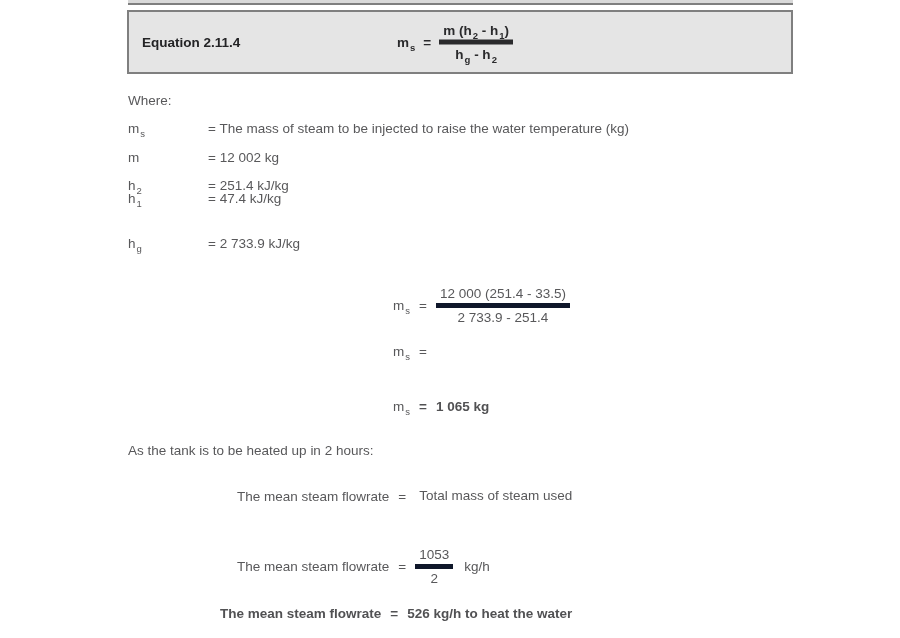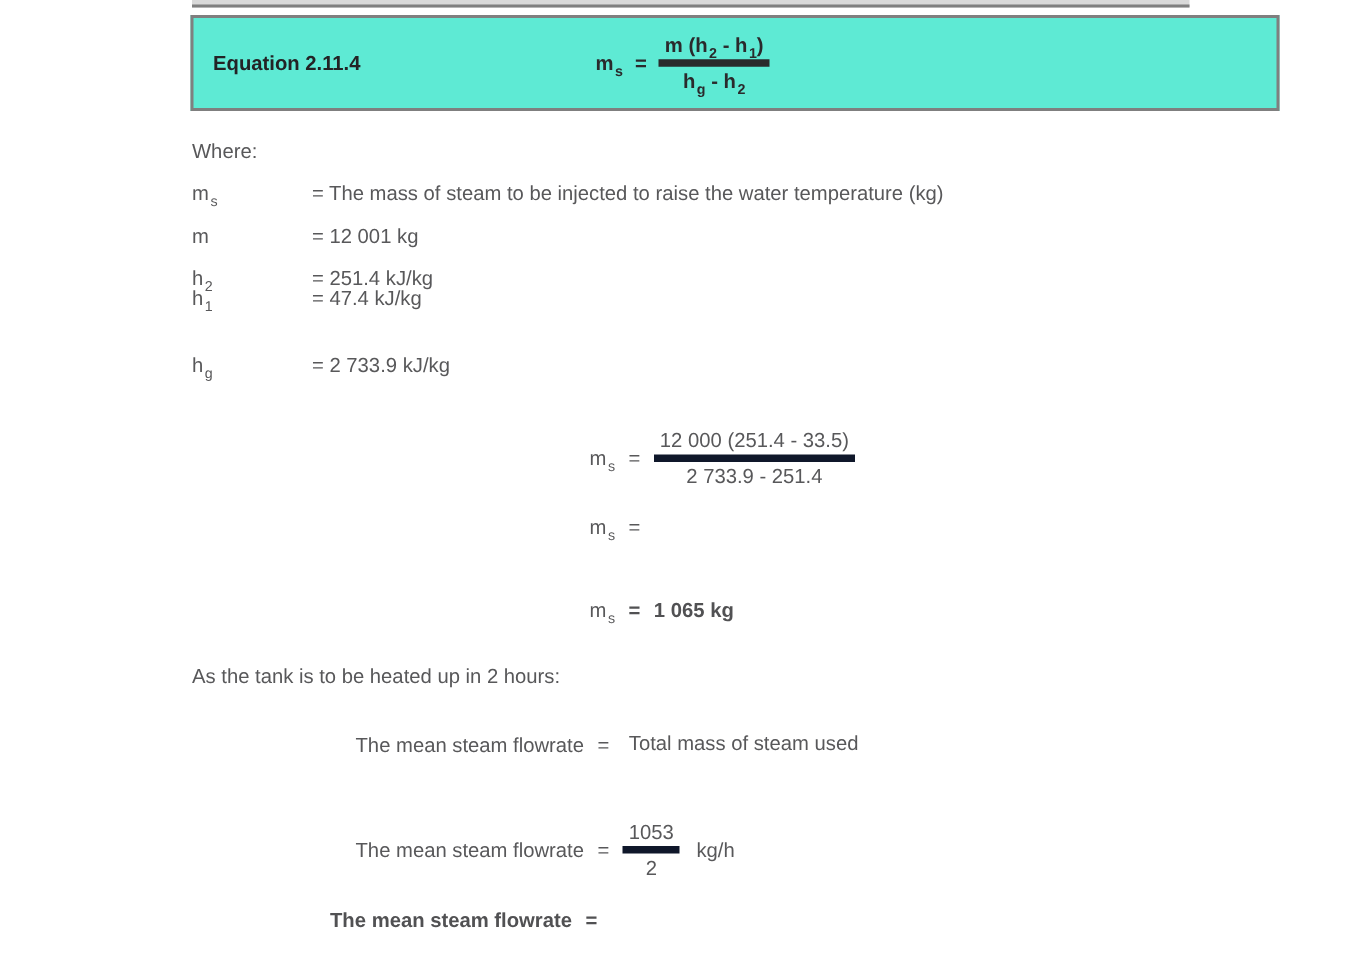--- a/index.html
+++ b/index.html
@@ -14,22 +14,22 @@
   .page { position: relative; width: 900px; height: 638px; background: #fff; }
 
   
   .top-strip {
     position: absolute; left: 128px; top: 0; width: 665px; height: 5px;
     background: #d9d9d9; border-bottom: 2px solid #7f7f7f;
   }
 
   
   .eq-box {
-    position: absolute; left: 127px; top: 10px; width: 726px; height: 64px;
-    background: #5eead4; border: 2px solid #7f7f7f;
+    position: absolute; left: 127px; top: 10px; width: 666px; height: 64px;
+    background: #e5e5e5; border: 2px solid #7f7f7f;
   }
   .eq-box-label {
     position: absolute; left: 13px; top: 50%; transform: translateY(-50%);
     font-weight: bold; color: #232325; font-size: 13.5px;
   }
   .eq-box-formula {
     position: absolute; left: 268px; top: 50%; transform: translateY(-50%);
     display: flex; align-items: center; gap: 8px;
     font-weight: bold; color: #2a2a2c;
   }
@@ -77,21 +77,21 @@
   </div>
 
   <div class="where-title">Where:</div>
 
   <div class="where-row" style="top:121px">
     <span class="sym"><span>m</span><span class="sub">s</span></span>
     <span class="def">= The mass of steam to be injected to raise the water temperature (kg)</span>
   </div>
   <div class="where-row" style="top:150px">
     <span class="sym"><span>m</span><span class="sub"></span></span>
-    <span class="def">= 12 001 kg</span>
+    <span class="def">= 12 002 kg</span>
   </div>
   <div class="where-row" style="top:178px">
     <span class="sym"><span>h</span><span class="sub">2</span></span>
     <span class="def">= 251.4 kJ/kg</span>
   </div>
   <div class="where-row" style="top:191px">
     <span class="sym"><span>h</span><span class="sub">1</span></span>
     <span class="def">= 47.4 kJ/kg</span>
   </div>
   <div class="where-row" style="top:236px">
@@ -135,15 +135,16 @@
     <span class="frac">
       <span class="num">1053</span>
       <span class="den">2</span>
     </span>
     <span class="unit">kg/h</span>
   </div>
 
   <div class="calc-line bold-line" style="left:220px; top:606px">
     <span>The mean steam flowrate</span>
     <span>=</span>
+    <span>526 kg/h to heat the water</span>
   </div>
 
 </div>
 
 </body></html>

